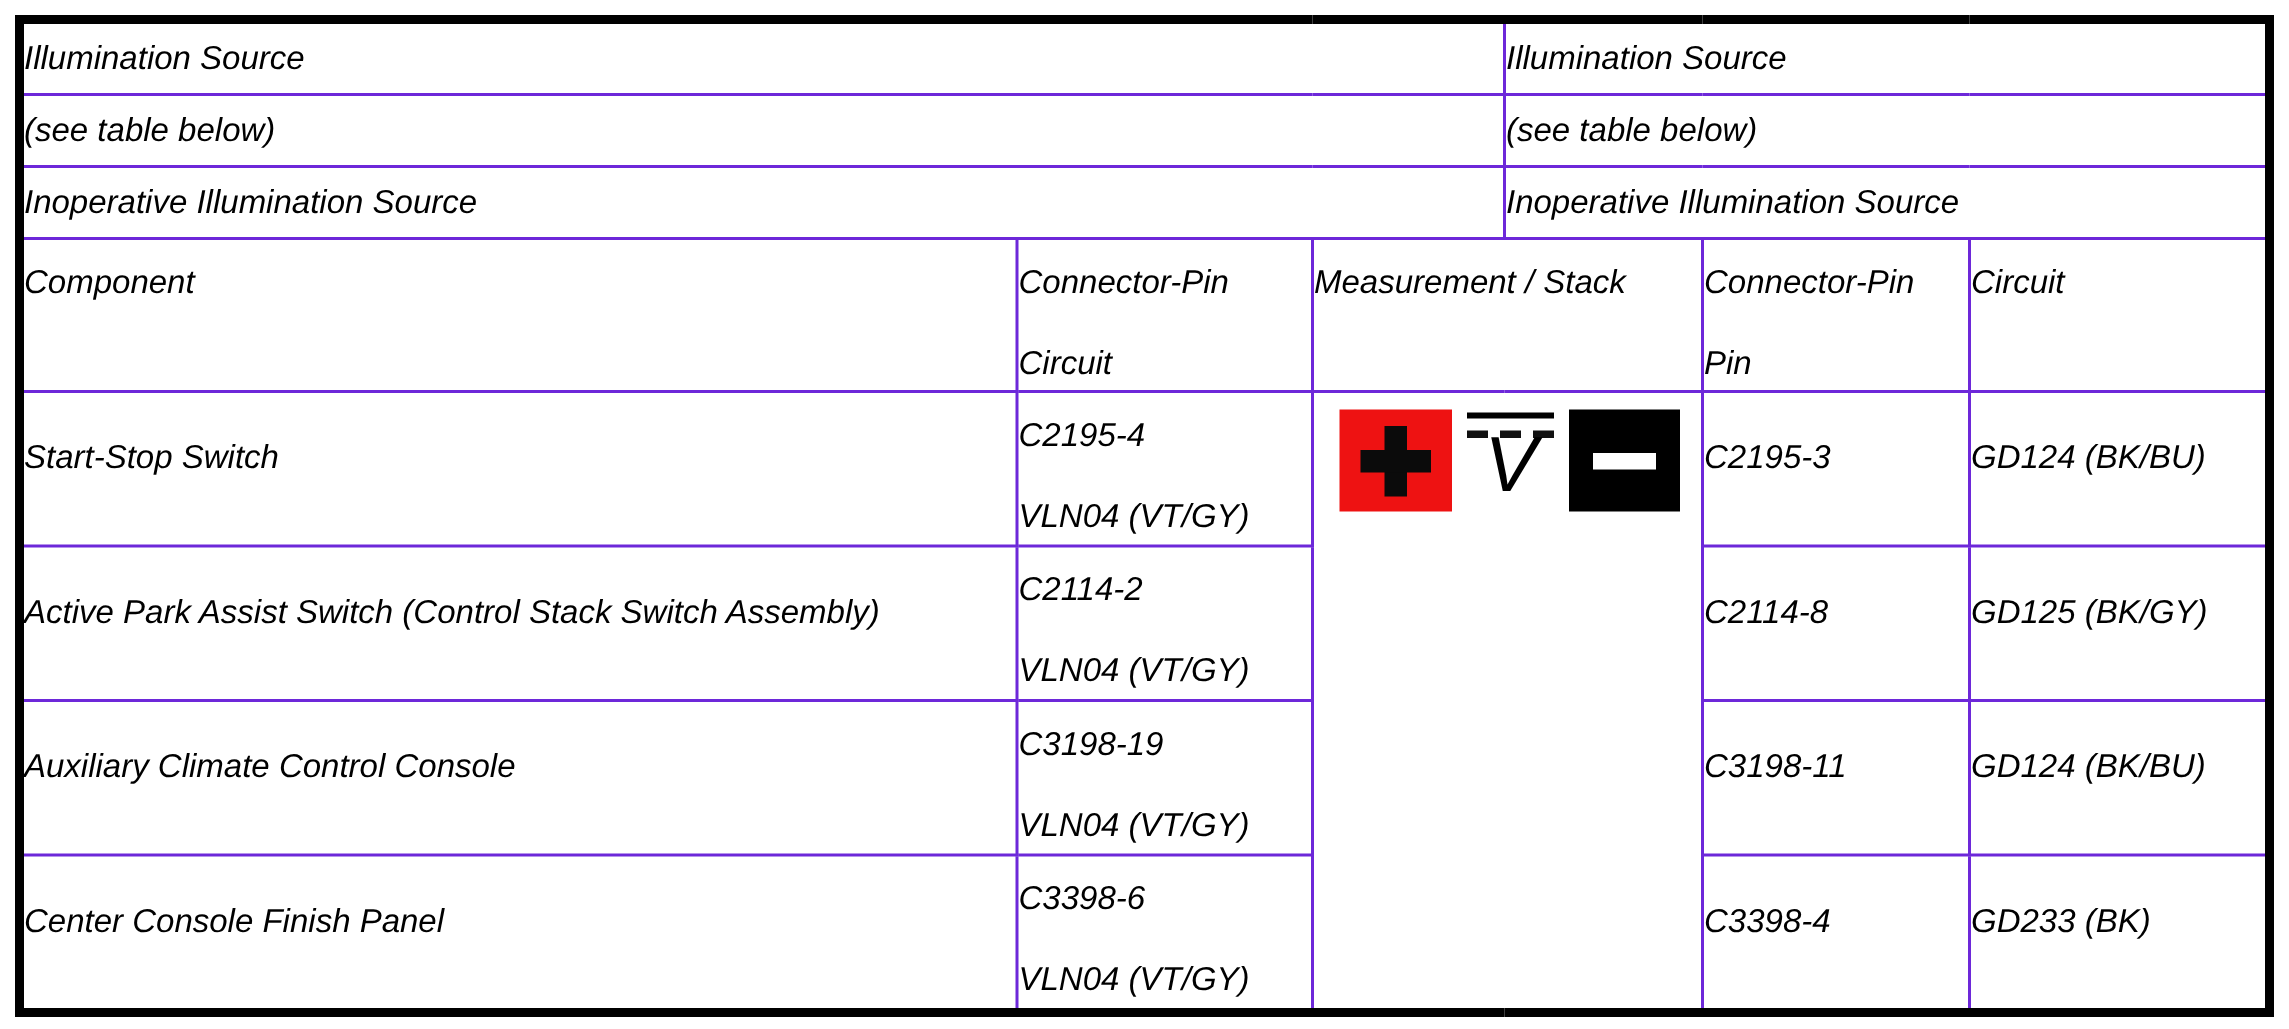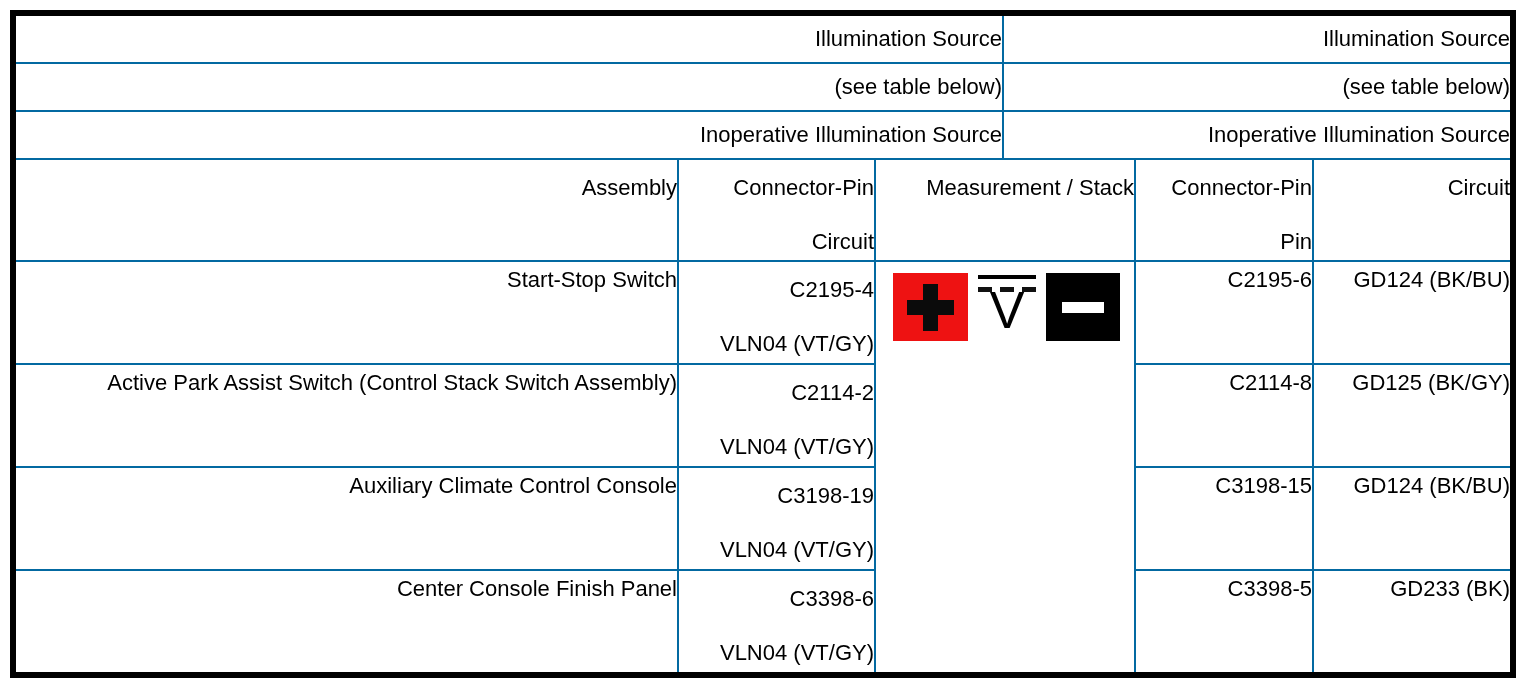--- a/index.html
+++ b/index.html
@@ -16,40 +16,41 @@
     width: 1526px;
     height: 686px;
   }
   table.pinpoint {
     border-collapse: collapse;
     table-layout: fixed;
     margin: 10px 0 0 10px;
     border: 6px solid #000000;
   }
   table.pinpoint td {
-    border: 2px solid #0369a1;
-    text-align: right;
+    border: 2px solid #6d28d9;
+    text-align: left;
     font-size: 22px;
     padding: 0;
     overflow: hidden;
+    font-style: italic;
   }
   
   tr.banner-row td {
     vertical-align: middle;
     height: 46px;
   }
   
   tr.header-row td, tr.data-row td {
     vertical-align: top;
   }
   tr.header-row td { height: 100px; }
   tr.data-row td { height: 101px; }
   .line1 { margin-top: 15px; line-height: 25px; white-space: nowrap; }
   .line2 { margin-top: 29px; line-height: 25px; white-space: nowrap; }
-  .single { margin-top: 5px; line-height: 25px; }
+  .single { margin-top: 30px; line-height: 25px; }
   
   td.measure-cell {
     vertical-align: top;
     text-align: left;
   }
   .measure-icons {
     display: flex;
     align-items: flex-start;
     padding: 11px 0 0 17px;
   }
@@ -148,21 +149,21 @@
       <td colspan="3">(see table below)</td>
     </tr>
 
     <tr class="banner-row">
       <td colspan="3">Inoperative Illumination Source</td>
       <td colspan="3">Inoperative Illumination Source</td>
     </tr>
 
     <tr class="header-row">
       <td>
-        <div class="line1">Assembly</div>
+        <div class="line1">Component</div>
       </td>
       <td>
         <div class="line1">Connector-Pin</div>
         <div class="line2">Circuit</div>
       </td>
       <td colspan="2">
         <div class="line1">Measurement / Stack</div>
       </td>
       <td>
         <div class="line1">Connector-Pin</div>
@@ -195,21 +196,21 @@
               <span></span>
             </div>
             <div class="volt-letter">V</div>
           </div>
           <div class="minus-box">
             <div class="bar-h"></div>
           </div>
         </div>
       </td>
       <td>
-        <div class="single">C2195-6</div>
+        <div class="single">C2195-3</div>
       </td>
       <td>
         <div class="single">GD124 (BK/BU)</div>
       </td>
     </tr>
 
     <tr class="data-row">
       <td>
         <div class="single">Active Park Assist Switch (Control Stack Switch Assembly)</div>
       </td>
@@ -227,37 +228,37 @@
 
     <tr class="data-row">
       <td>
         <div class="single">Auxiliary Climate Control Console</div>
       </td>
       <td>
         <div class="line1">C3198-19</div>
         <div class="line2">VLN04 (VT/GY)</div>
       </td>
       <td>
-        <div class="single">C3198-15</div>
+        <div class="single">C3198-11</div>
       </td>
       <td>
         <div class="single">GD124 (BK/BU)</div>
       </td>
     </tr>
 
     <tr class="data-row">
       <td>
         <div class="single">Center Console Finish Panel</div>
       </td>
       <td>
         <div class="line1">C3398-6</div>
         <div class="line2">VLN04 (VT/GY)</div>
       </td>
       <td>
-        <div class="single">C3398-5</div>
+        <div class="single">C3398-4</div>
       </td>
       <td>
         <div class="single">GD233 (BK)</div>
       </td>
     </tr>
   </tbody>
     </table>
 </div>
 
 </body></html>

